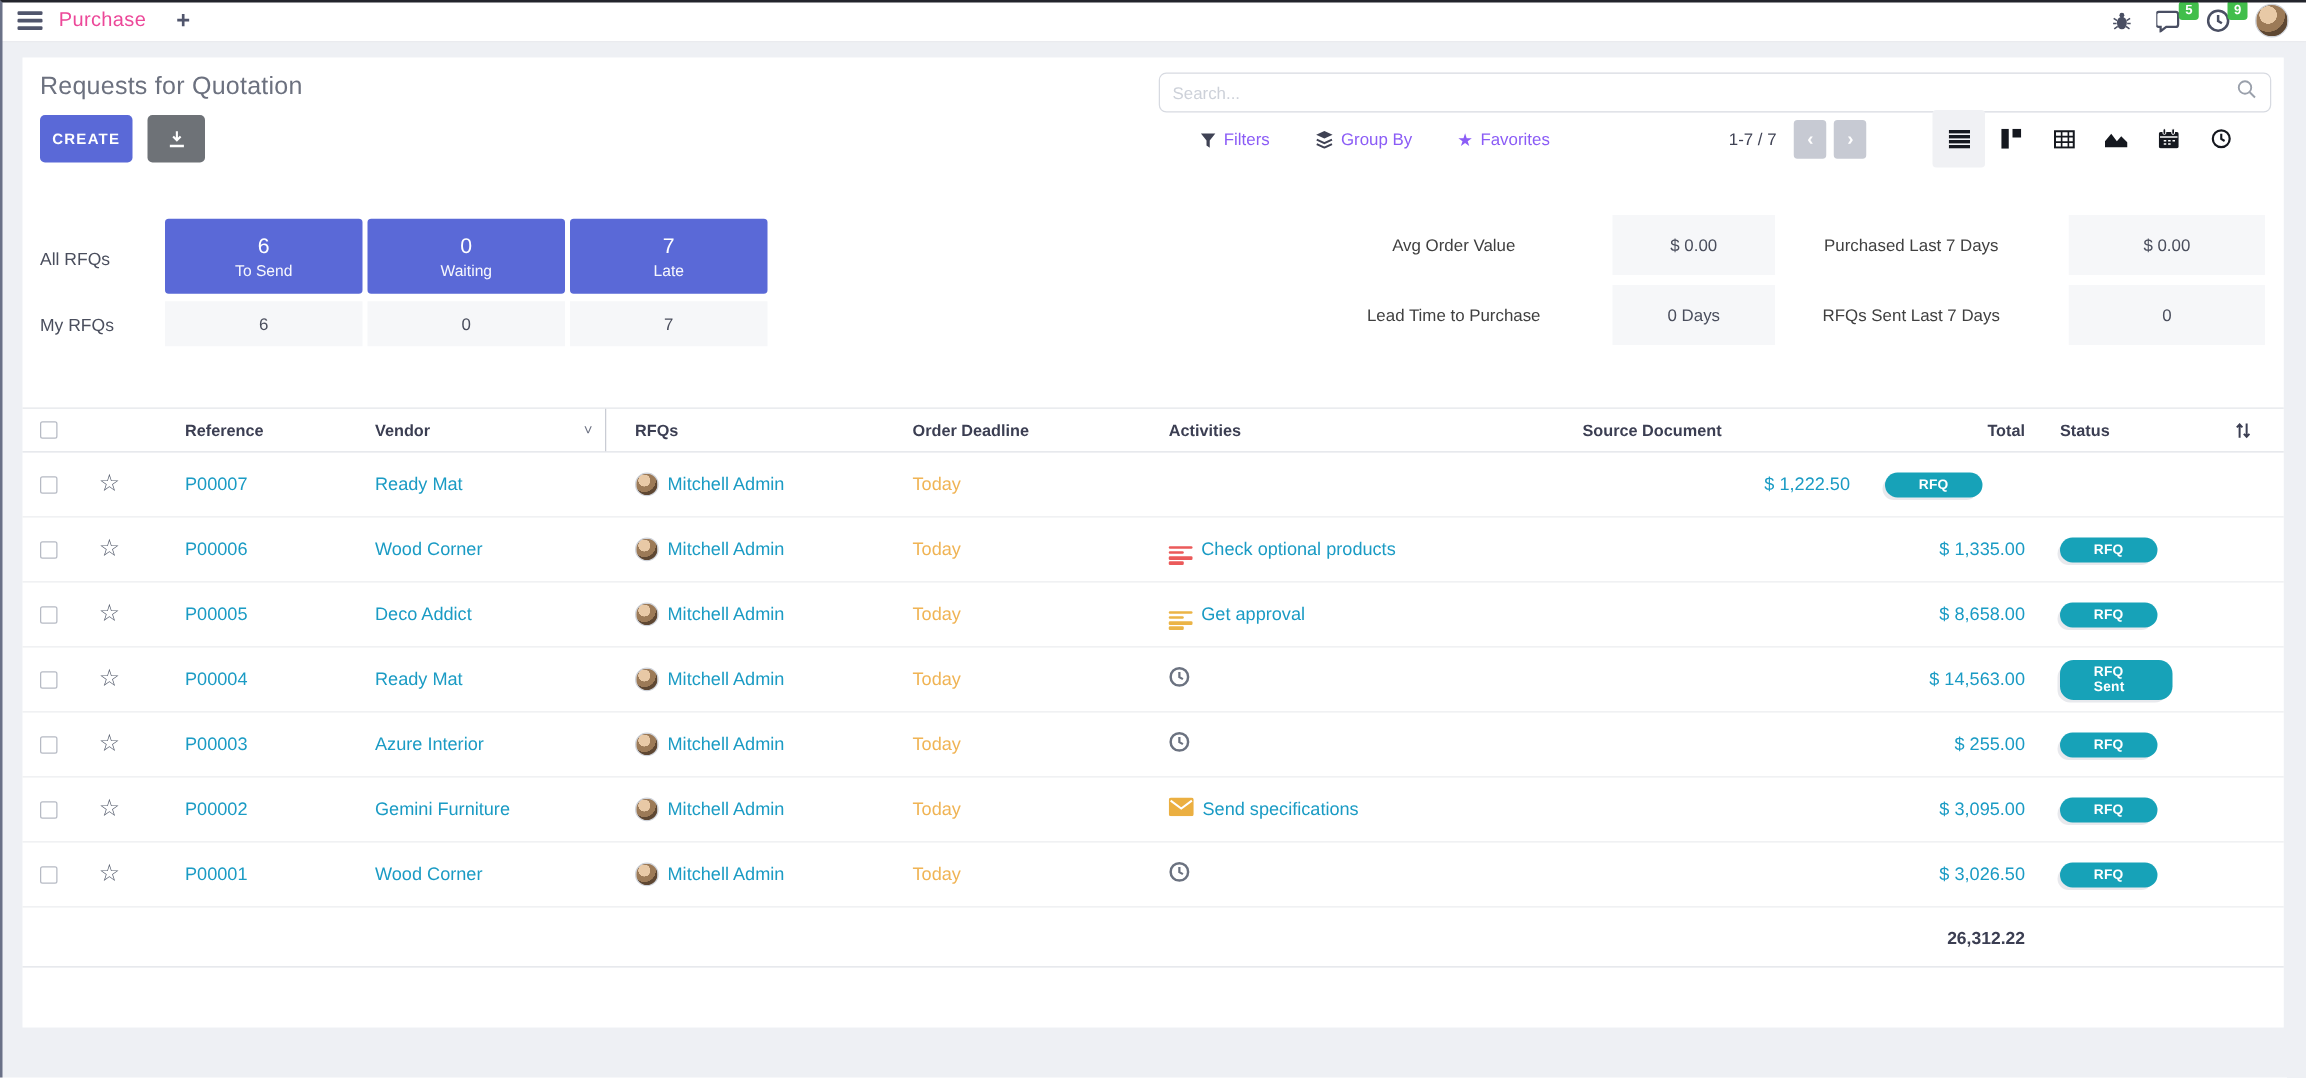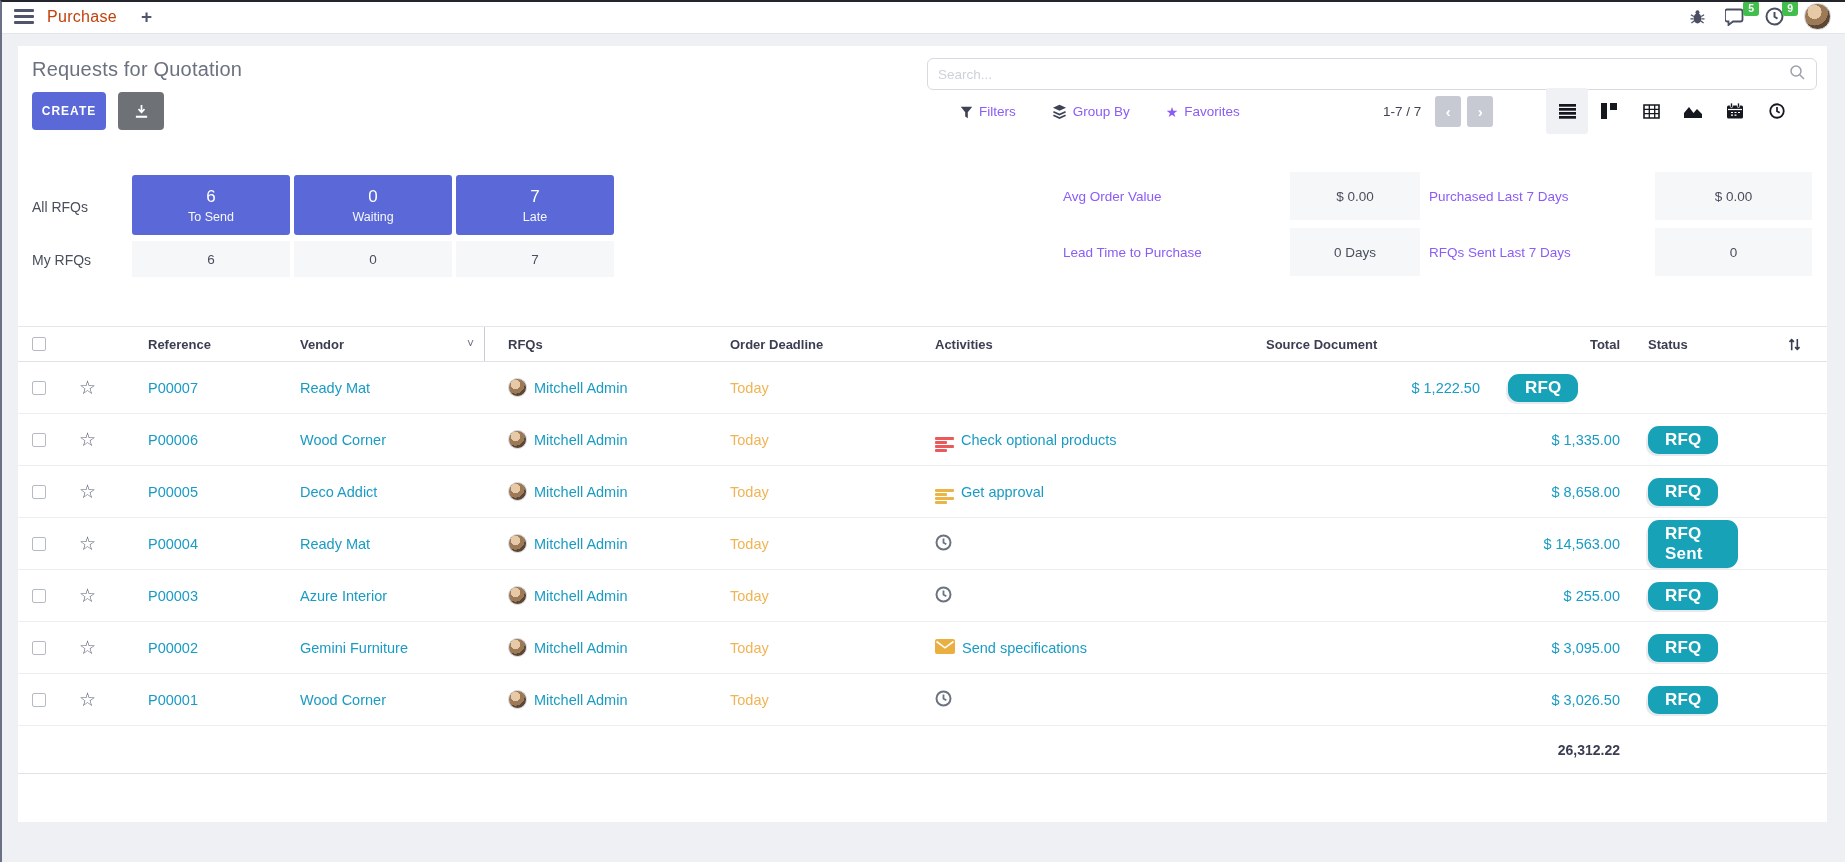--- a/index.html
+++ b/index.html
@@ -11,21 +11,21 @@
     overflow:hidden;
     color:#3f4254;
   }
   body::after{content:"";position:fixed;inset:0;border-top:2px solid #23252c;border-left:2px solid #6a7187;pointer-events:none;z-index:99}
   a { text-decoration:none; cursor:pointer; }
 
   
   .navbar{position:absolute;top:0;left:0;right:0;height:34px;background:#fff;border-bottom:1px solid #e3e5ea;display:flex;align-items:center;padding:0 14px;z-index:5}
   .burger{width:20px;display:flex;flex-direction:column;gap:3.5px;cursor:pointer}
   .burger i{display:block;height:2.6px;background:#50556c;border-radius:1px}
-  .app-name{margin-left:13px;font-size:16px;font-weight:500;color:#c2410c;letter-spacing:.3px}
+  .app-name{margin-left:13px;font-size:16px;font-weight:500;color:#ec4899;letter-spacing:.3px}
   .plus{margin-left:24px;font-size:19px;font-weight:600;color:#50556c;cursor:pointer;line-height:1}
   .nav-right{margin-left:auto;display:flex;align-items:center;gap:20px}
   .nav-ico{position:relative;display:inline-flex;align-items:center;cursor:pointer}
   .nav-badge{position:absolute;top:-7px;right:-14px;background:var(--green,#41be4b);color:#fff;font-size:10.5px;font-weight:700;padding:1.5px 5px;border-radius:3px;line-height:1.2}
   .avatar{width:27px;height:27px;border-radius:50%;border:1px solid #cfd3da;background:radial-gradient(circle at 38% 32%, #e8c9a6 0 30%, #9c7a57 31% 58%, #5e4732 59%)}
 
   
   .panel{position:absolute;left:18px;top:46px;width:1809px;height:776px;background:#fff;}
 
   .page-title{position:absolute;left:14px;top:12px;font-size:20px;color:#6c717f;letter-spacing:.2px}
@@ -49,21 +49,21 @@
   
   .dash-label{position:absolute;font-size:14px;color:#4a4e5d}
   .lbl-all{left:14px;top:153px}
   .lbl-my{left:14px;top:206px}
   .cards{position:absolute;left:114px;top:129px;display:flex;gap:4px}
   .card-blue{width:158px;height:60px;background:var(--accent,#5a69d7);border-radius:3px;color:#fff;display:flex;flex-direction:column;align-items:center;justify-content:center;cursor:pointer}
   .card-blue .v{font-size:17px;margin-bottom:3px}
   .card-blue .l{font-size:12.5px;opacity:.95}
   .mycells{position:absolute;left:114px;top:195px;display:flex;gap:4px}
   .card-gray{width:158px;height:36px;background:#f6f7f9;display:flex;align-items:center;justify-content:center;font-size:13.5px;color:#4a4e5d;cursor:pointer}
-  .kpi-label{position:absolute;font-size:13.5px;color:#8b5cf6;text-align:left}
+  .kpi-label{position:absolute;font-size:13.5px;color:#404040;text-align:center}
   .kpi-box{position:absolute;background:#f6f7f9;display:flex;align-items:center;justify-content:center;font-size:13.5px;color:#4a4e5d}
   
   .kpi-l0{left:1045px;top:143px;width:200px}
   .kpi-b0{left:1272px;top:126px;width:130px;height:48px}
   .kpi-l1{left:1411px;top:143px;width:200px}
   .kpi-b1{left:1637px;top:126px;width:157px;height:48px}
   .kpi-l2{left:1045px;top:199px;width:200px}
   .kpi-b2{left:1272px;top:182px;width:130px;height:48px}
   .kpi-l3{left:1411px;top:199px;width:200px}
   .kpi-b3{left:1637px;top:182px;width:157px;height:48px}
@@ -92,21 +92,21 @@
   .c-ref{padding-left:33px}
   .c-vendor{padding-left:10px}
   .c-buyer{padding-left:23px;gap:7px}
   .c-deadline{padding-left:5px}
   .c-act{padding-left:5px;gap:7px}
   .c-total{justify-content:flex-end;padding-right:28px}
   a.lnk{color:var(--link,#1a9bc4)}
   .today{color:var(--orange,#f0b455)}
   .amount{color:var(--link,#1a9bc4)}
   .avatar-sm{width:19px;height:19px;border-radius:50%;flex:none;border:1px solid #cfd3da;background:radial-gradient(circle at 38% 32%, #e8c9a6 0 30%, #9c7a57 31% 58%, #5e4732 59%)}
-  .badge-status{position:relative;background:var(--status,#17a2b8);color:#fff;font-size:17px;font-weight:700;padding:4px 17px;border-radius:11px;letter-spacing:.2px;box-shadow:-3px 3px 0 -1px #e8e9ed}
+  .badge-status{position:relative;background:var(--status,#17a2b8);color:#fff;font-size:11px;font-weight:700;padding:4px 27px;border-radius:11px;letter-spacing:.2px;box-shadow:-3px 3px 0 -1px #e8e9ed}
   .ico-list{display:inline-flex;flex-direction:column;justify-content:space-between;width:19px;height:15px;flex:none}
   .ico-list i{display:block;height:2.8px;border-radius:1px;background:currentColor;width:100%}
   .ico-list i:nth-child(2){width:62%}
   .ico-list i:nth-child(4){width:62%}
   .tfoot{height:48px;border-bottom:1px solid #dfe2e7;font-size:14px;font-weight:700;color:#3b3e52}
 </style>
 </head>
 <body>
 
 <div class="navbar">

